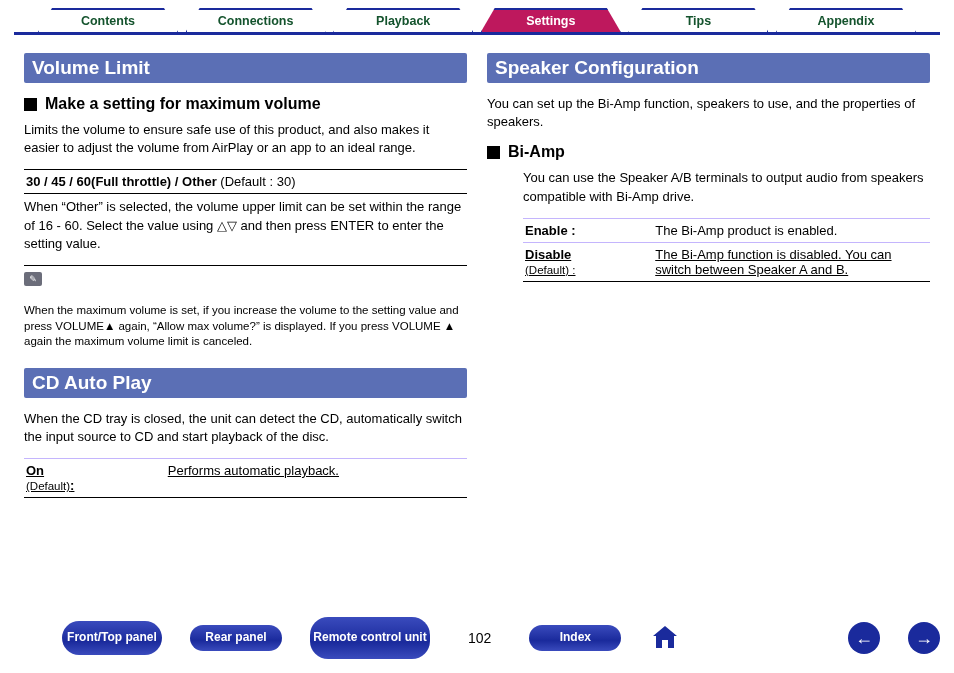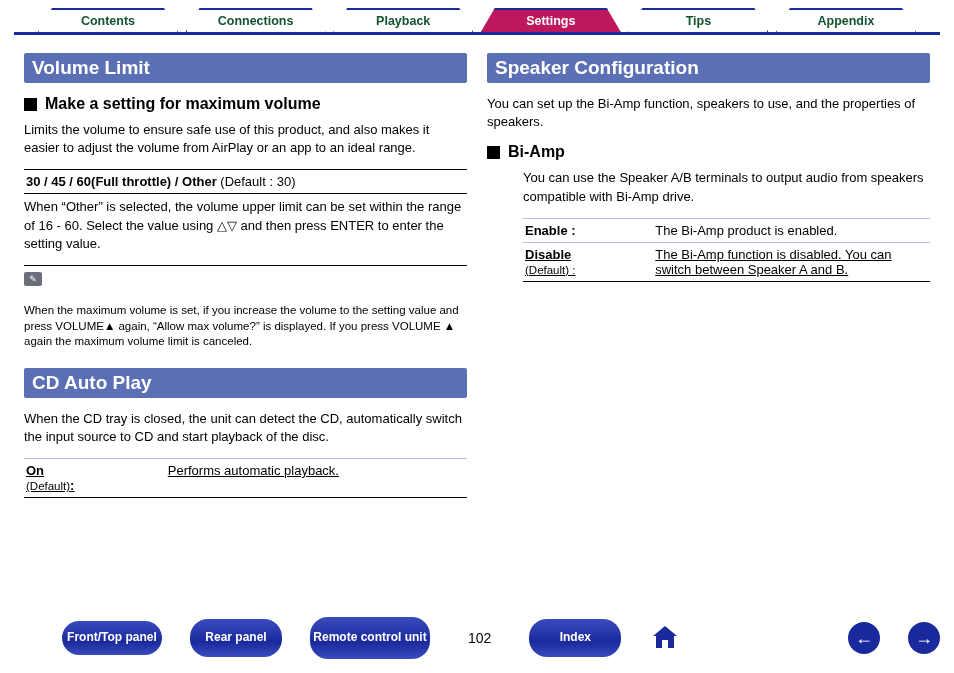--- a/index.html
+++ b/index.html
@@ -127,21 +127,21 @@
     color:#fff;
     font-size:12px;
     font-weight:bold;
     line-height: 1.15;
     text-align:center;
     padding: 4px 0;
     border-radius: 18px;
     cursor:pointer;
     display:flex; align-items:center; justify-content:center;
   }
-  .w100{width:100px;height:34px;} .w90{width:92px;height:38px;}
+  .w100{width:100px;height:34px;} .w90{width:92px;height:26px;}
   .w120{width:120px;height:42px;}
   .pagenum { font-size:14px; padding: 0 10px; }
   .icon-home {
     width:32px;height:32px;position:relative;cursor:pointer;
   }
   .icon-home svg path{ fill:#1a2a9c; }
   .nav-arrow {
     width:32px;height:32px;border-radius:50%;
     background:#1a2a9c;color:#fff;
     display:flex;align-items:center;justify-content:center;

